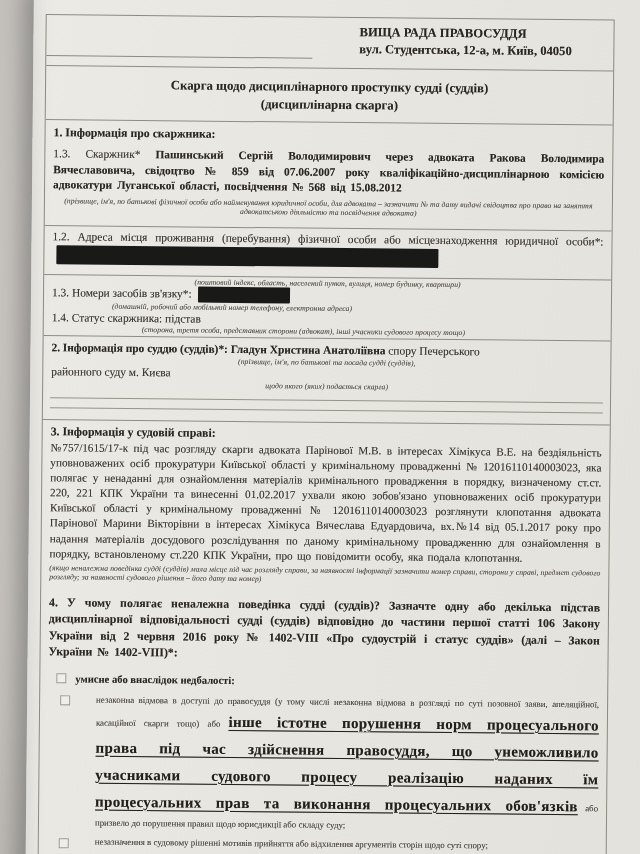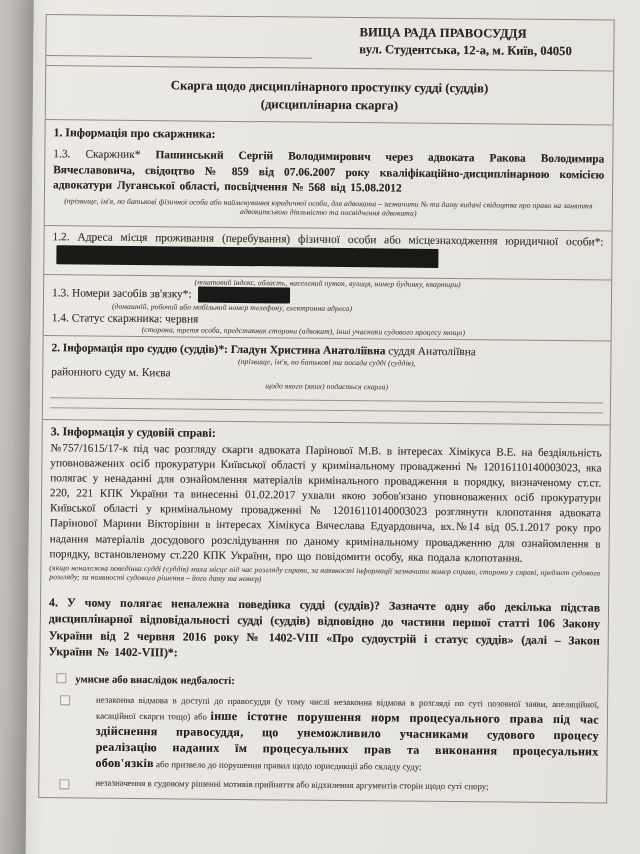--- a/index.html
+++ b/index.html
@@ -79,23 +79,23 @@
   .cb-line{margin-top:12px;margin-left:8px;font-size:10.6px;line-height:14px;}
   .checkbox{
     display:inline-block;width:8px;height:8px;border:1px solid #a09c93;
     background:rgba(255,255,255,0.25);vertical-align:-1px;margin-right:9px;
   }
   .sub{position:relative;padding-left:48px;margin-top:6px;}
   .sub .checkbox{position:absolute;left:12px;top:3px;}
   .subtext{font-size:8.9px;line-height:13.5px;color:#4a453e;}
   .sub1 .subtext{line-height:15px;}
   .big-underline{
-    font-size:12px;font-weight:bold;color:#23201b;
-    text-decoration-thickness:1.4px;text-underline-offset:2.5px;
-    word-spacing:5px;letter-spacing:0.3px;line-height:15px;
+    font-size:15px;font-weight:bold;color:#23201b;
+    text-decoration:underline;text-decoration-thickness:1.4px;text-underline-offset:2.5px;
+    word-spacing:5px;letter-spacing:0.3px;line-height:27px;
   }
   .sub2{margin-top:5px;margin-bottom:2px;}
 </style>
 </head>
 <body>
 
 <div class="photo soft">
   <div class="paper">
     <div class="doc">
 
@@ -119,26 +119,26 @@
       </div>
 
       <div class="row rowD">
         <p class="para justify"><span>1.2. Адреса місця проживання (перебування) фізичної особи або місцезнаходження юридичної особи*:</span><span class="redaction bar-address"></span></p>
       </div>
 
       <div class="row rowE">
         <p class="note center">(поштовий індекс, область, населений пункт, вулиця, номер будинку, квартири)</p>
         <p class="para"><span>1.3. Номери засобів зв'язку*:</span><span class="redaction bar-contact"></span></p>
         <p class="note note-13">(домашній, робочий або мобільний номер телефону, електронна адреса)</p>
-        <p class="para"><span>1.4. Статус скаржника:</span> <span>червня</span></p>
+        <p class="para"><span>1.4. Статус скаржника:</span> <span>підстав</span></p>
         <p class="note note-14">(сторона, третя особа, представник сторони (адвокат), інші учасники судового процесу тощо)</p>
       </div>
 
       <div class="row rowF">
-        <p class="para"><span class="b">2. Інформація про суддю (суддів)*:</span> <span class="b">Гладун Христина Анатоліївна</span> <span>суддя Анатоліївна</span></p>
+        <p class="para"><span class="b">2. Інформація про суддю (суддів)*:</span> <span class="b">Гладун Христина Анатоліївна</span> <span>спору Печерського</span></p>
         <p class="note center">(прізвище, ім'я, по батькові та посада судді (суддів),</p>
         <p class="para">районного суду м. Києва</p>
         <p class="note center">щодо якого (яких) подається  скарга)</p>
         <div class="rule"></div>
         <div class="rule"></div>
       </div>
 
       <div class="row rowG">
         <p class="sec-heading">3. Інформація у судовій справі:</p>
         <p class="para justify body3">№757/1615/17-к під час розгляду скарги адвоката Парінової М.В. в інтересах Хімікуса В.Е. на бездіяльність уповноважених осіб прокуратури Київської області у кримінальному провадженні № 12016110140003023, яка полягає у ненаданні для ознайомлення матеріалів кримінального провадження в порядку, визначеному ст.ст. 220, 221 КПК України та винесенні 01.02.2017 ухвали якою зобов'язано уповноважених осіб прокуратури Київської області у кримінальному провадженні № 12016110140003023 розглянути клопотання адвоката Парінової Марини Вікторівни в інтересах Хімікуса Вячеслава Едуардовича, вх.№14 від 05.1.2017 року про надання матеріалів досудового розслідування по даному кримінальному провадженню для ознайомлення в порядку, встановленому ст.220 КПК України, про що повідомити особу, яка подала клопотання.</p>

